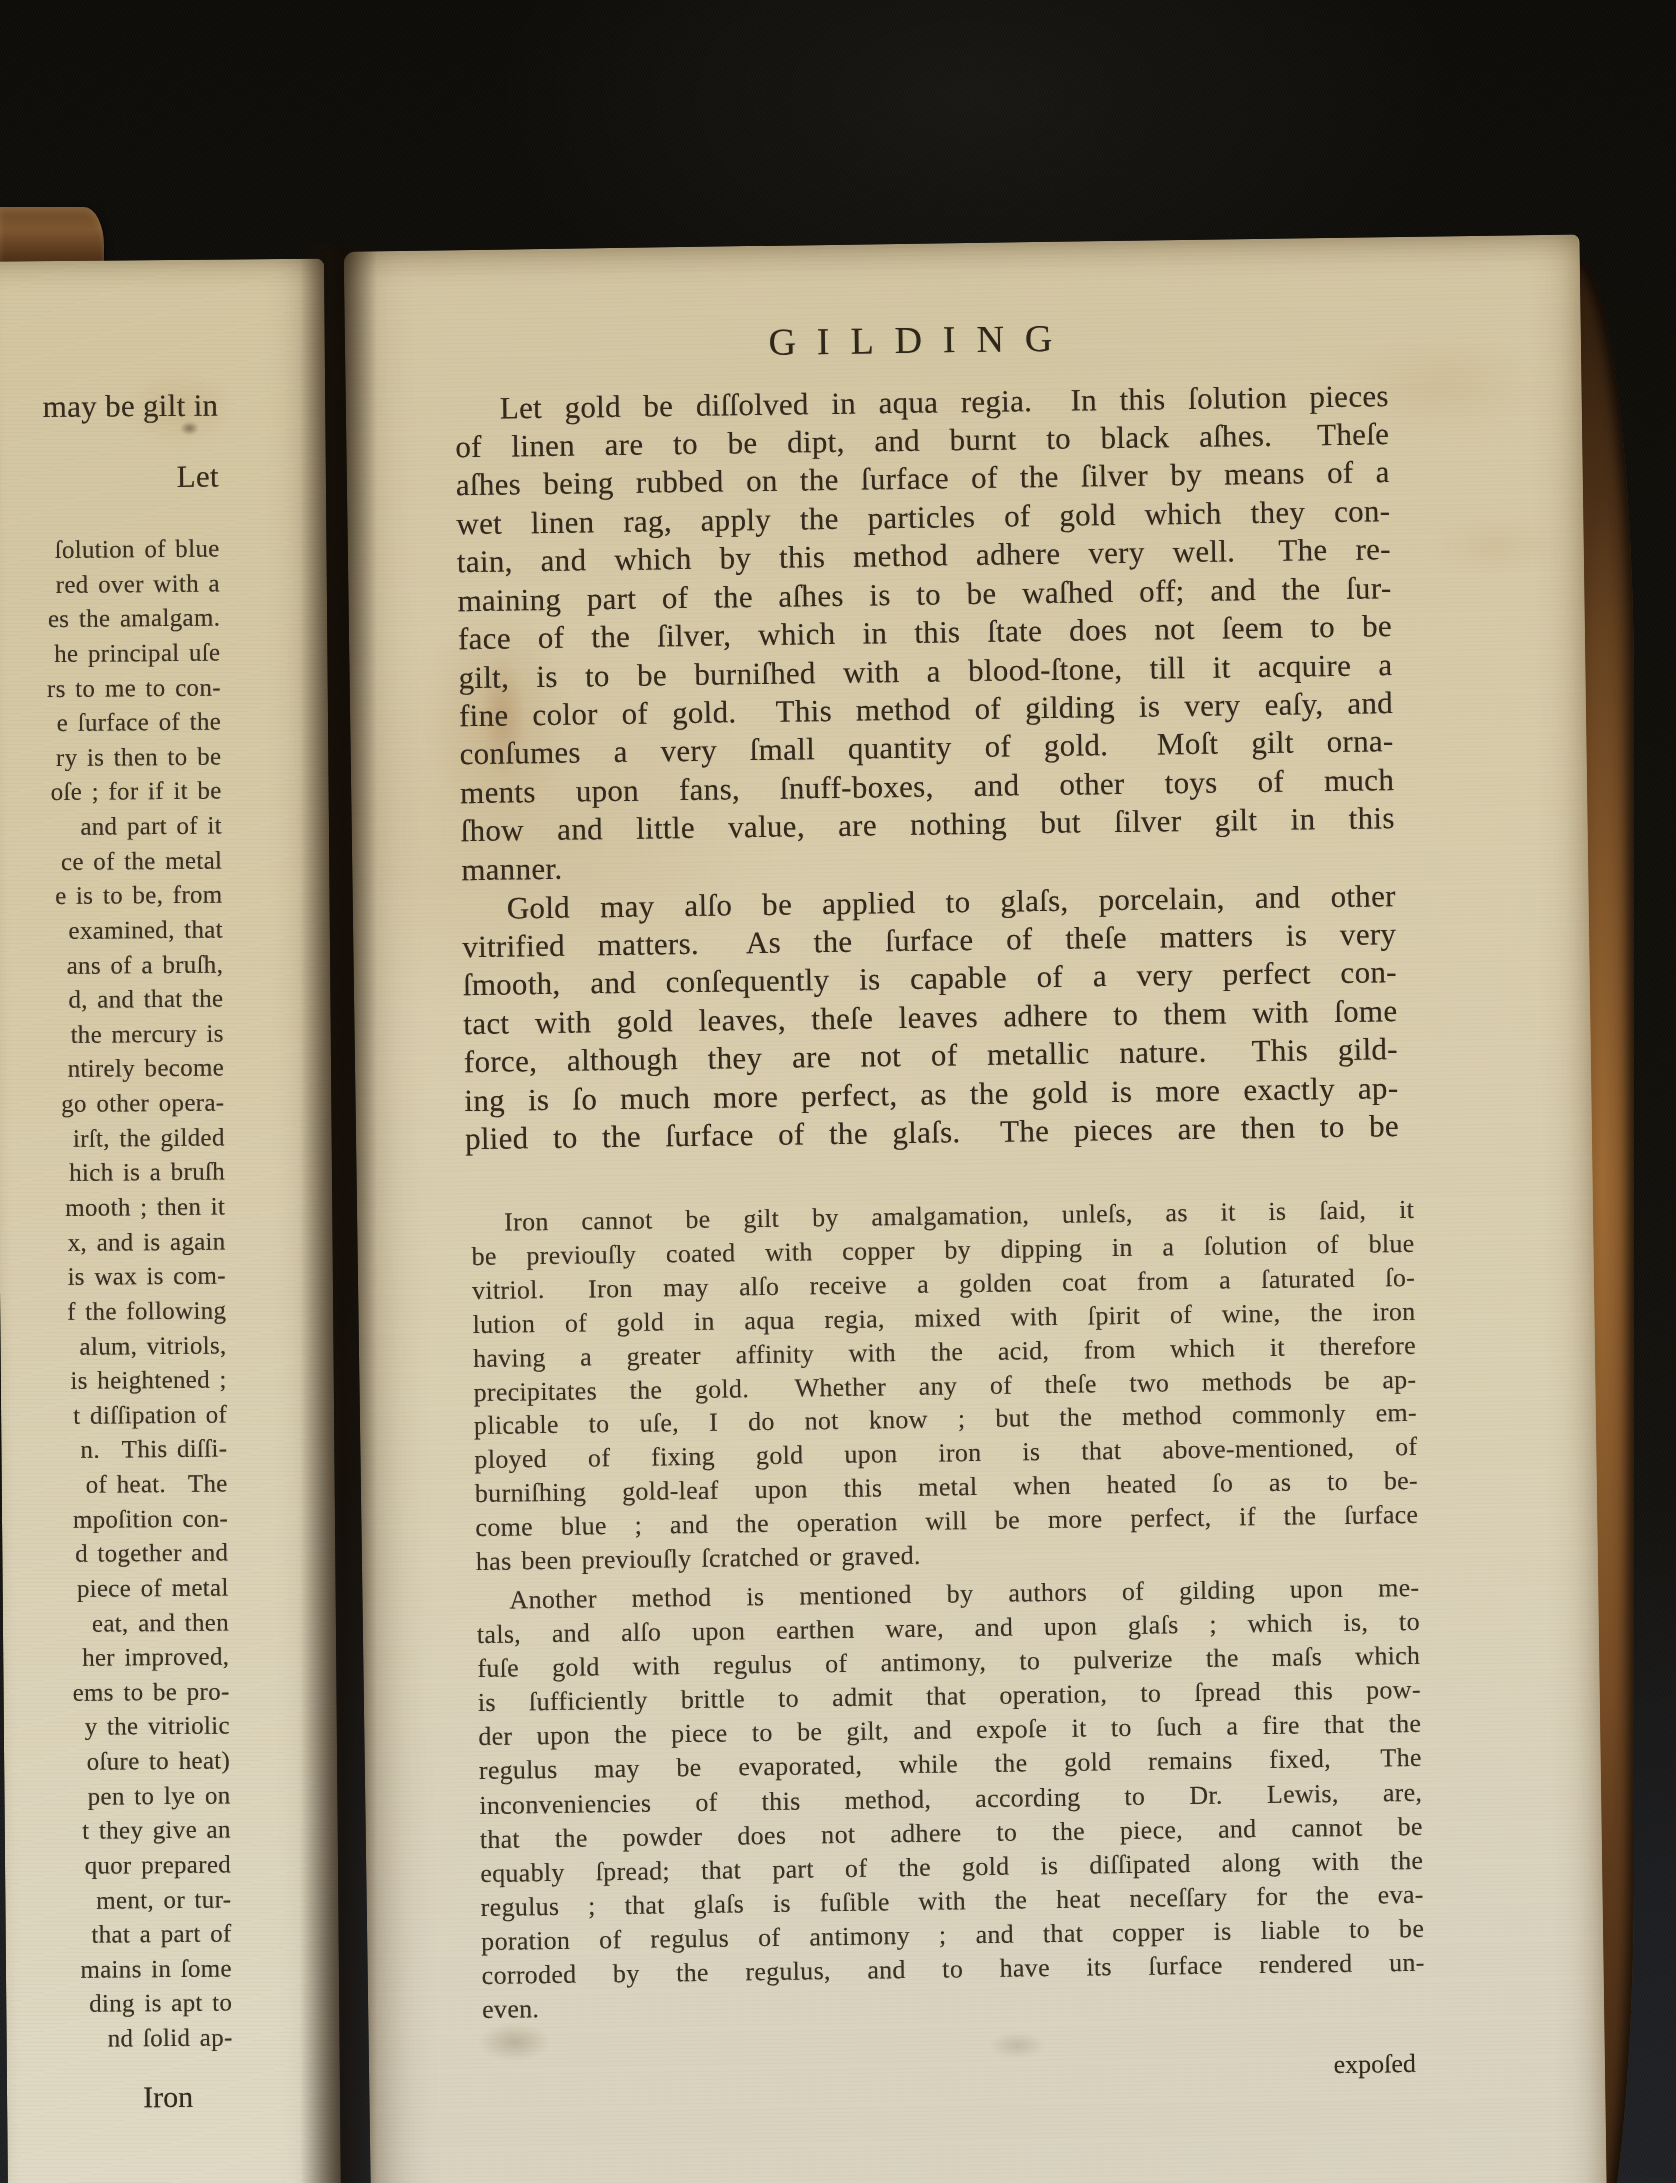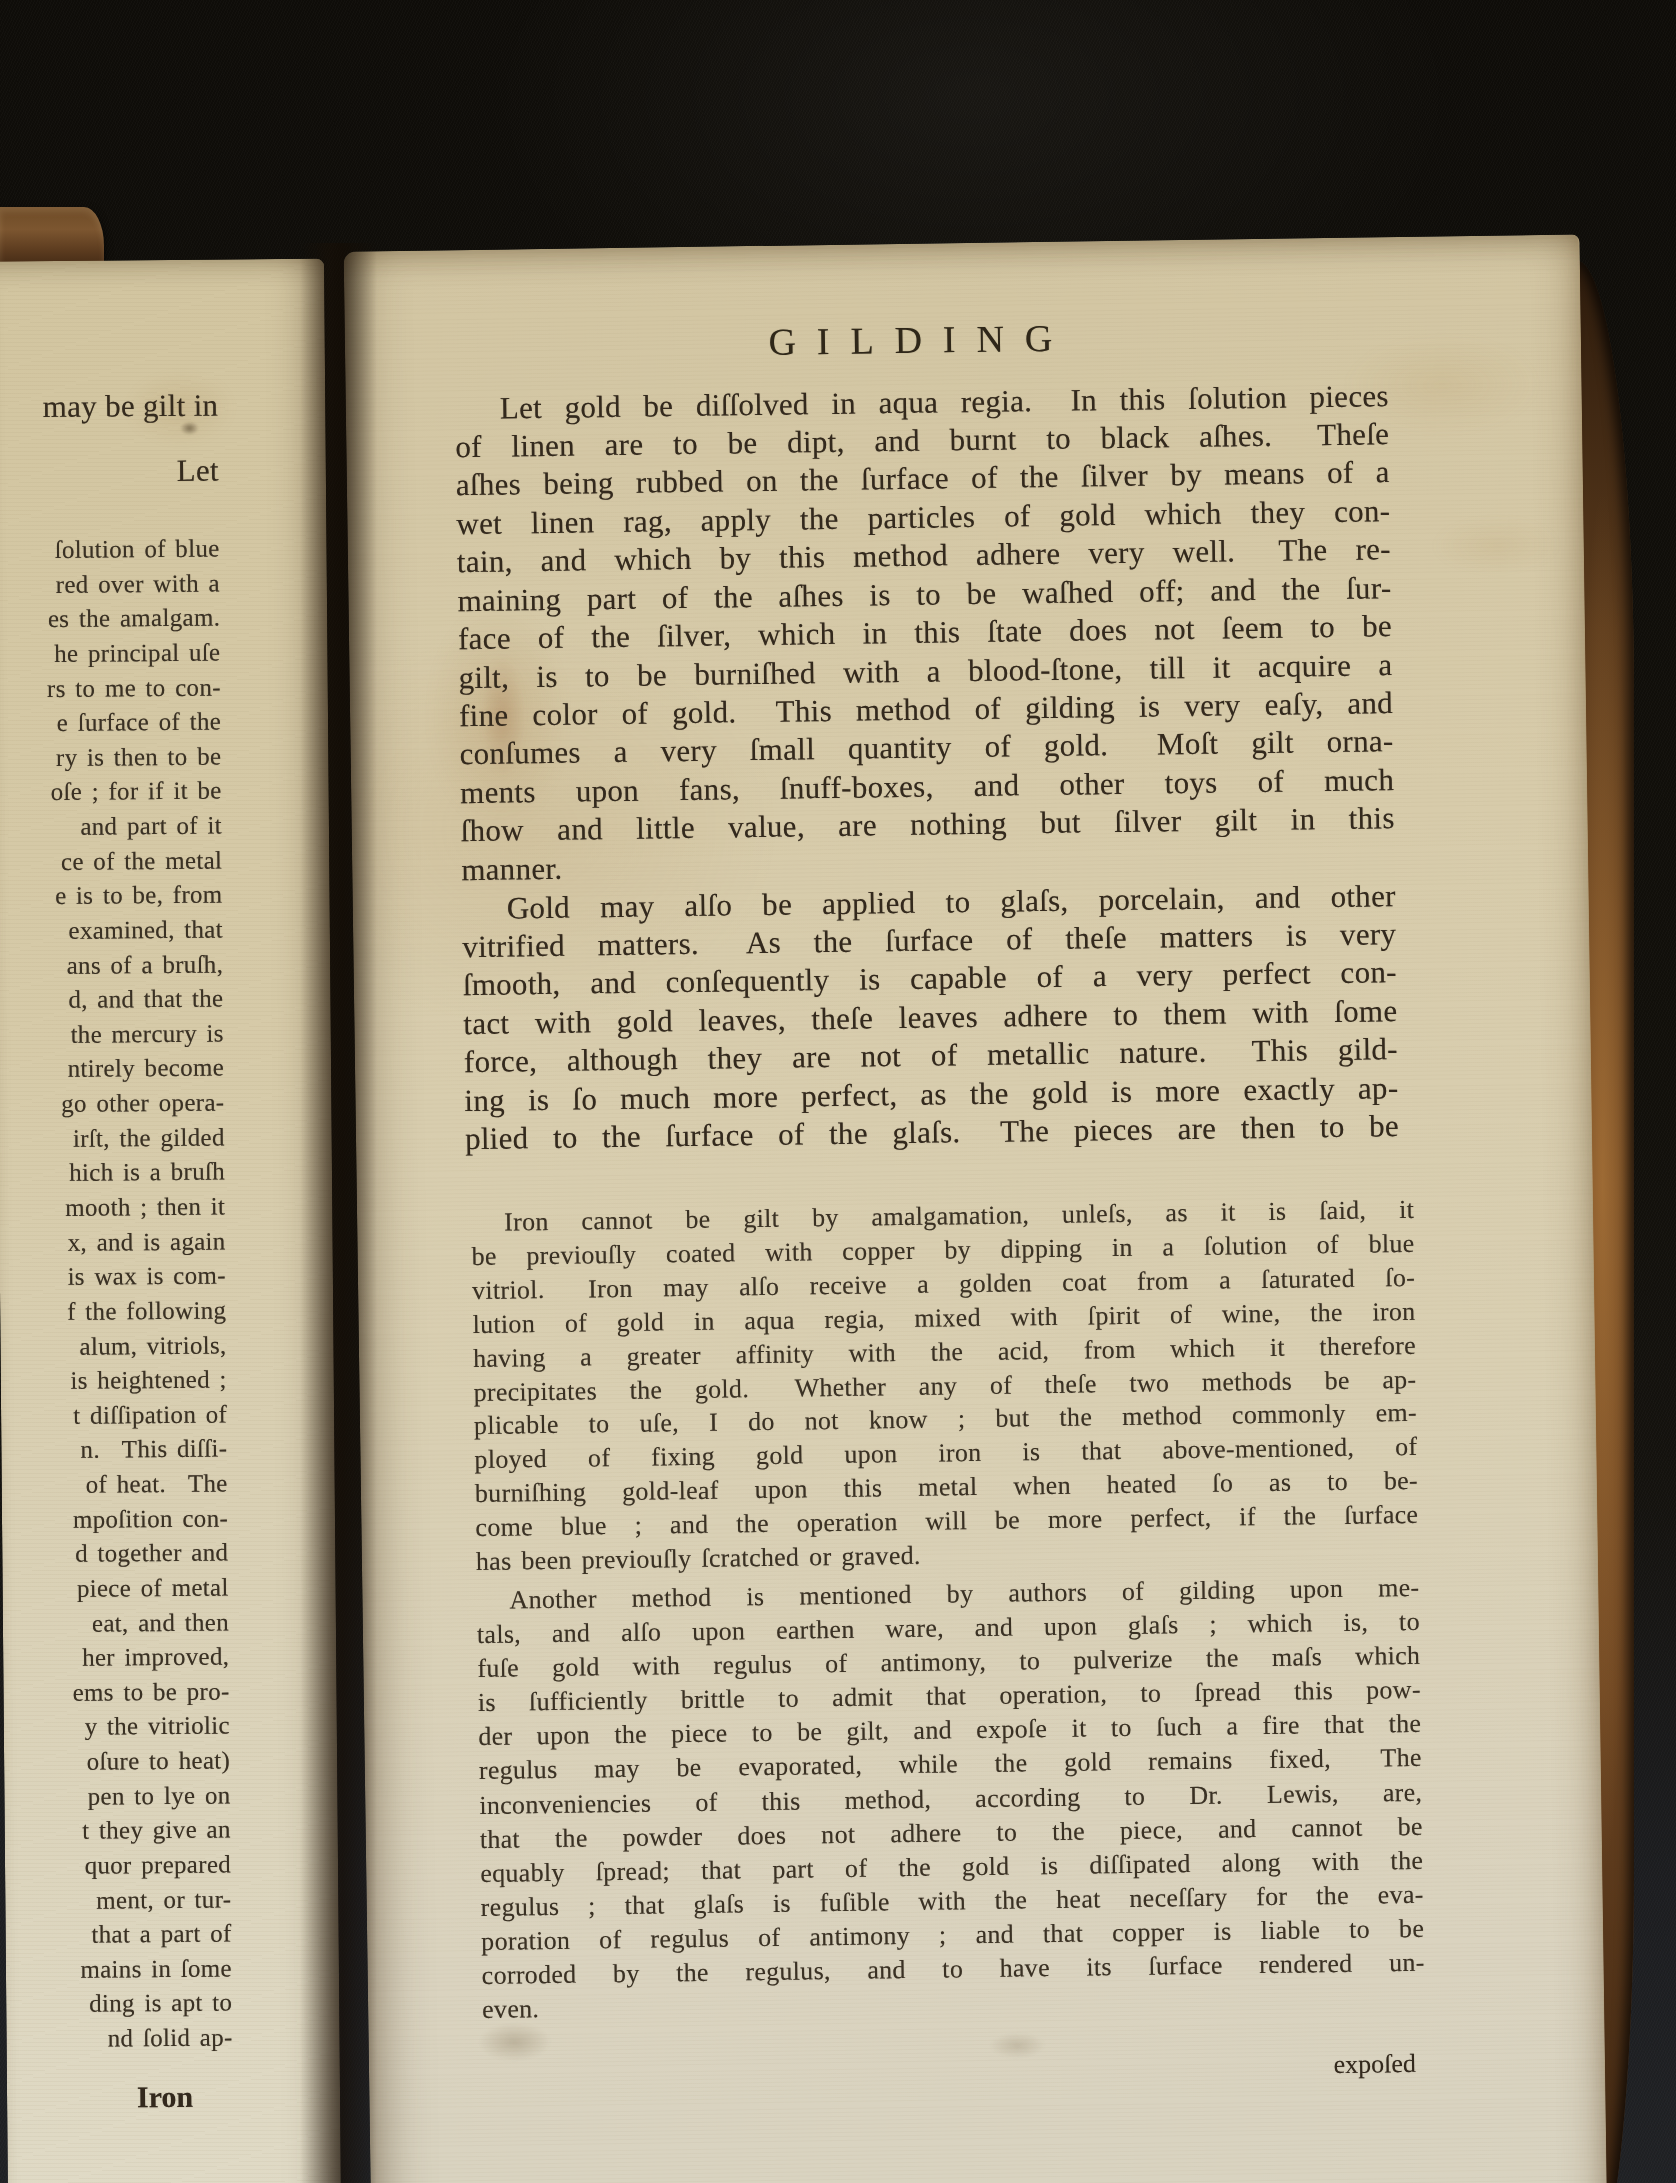--- a/index.html
+++ b/index.html
@@ -77,36 +77,36 @@
   .catchword{position:absolute;right:188px;top:1812px;font-size:26px;color:#33291d;
       text-shadow:0 0 0.7px rgba(51,41,29,0.5);}
 
   
   .lp-large{position:absolute;right:107px;white-space:nowrap;font-size:31px;color:#352b1e;
       text-shadow:0 0 0.7px rgba(53,43,30,0.5);letter-spacing:0.3px;}
   .lp-lines{position:absolute;inset:0;}
   .lp-lines .tline{left:auto;right:107px;width:auto;font-size:25px;color:#3a302 4;
       color:#3a3124;text-align:right;text-align-last:auto;white-space:nowrap;}
   .lp-catch{position:absolute;right:147px;top:1820px;font-size:30px;color:#33291d;
-      text-shadow:0 0 0.7px rgba(51,41,29,0.5);font-weight:bold;}
+      text-shadow:0 0 0.7px rgba(51,41,29,0.5);}
 </style>
 </head>
 <body>
 
 <div class="bg"></div>
 
 <div class="tab-top"></div>
 
 <div class="leather-right"></div>
 
 <div class="page left-page">
   <div class="stain" style="left:131px;top:109px;width:114px;height:79px;background:radial-gradient(ellipse,rgba(150,110,50,0.14),transparent 70%);"></div>
   <div class="stain" style="left:188px;top:162px;width:17.5px;height:13px;background:radial-gradient(ellipse,rgba(60,45,25,0.55),transparent 75%);filter:blur(0.9px);"></div>
   <div class="lp-large" style="top:128px">may be gilt in</div>
-  <div class="lp-large" style="top:193px">Let</div>
+  <div class="lp-large" style="top:199px">Let</div>
   <div class="lp-lines">
       <div class="tline" style="top: 275px;">ſolution of blue</div>
       <div class="tline" style="top: 310px;">red over with a</div>
       <div class="tline" style="top: 344px;">es the amalgam.</div>
       <div class="tline" style="top: 379px;">he principal uſe</div>
       <div class="tline" style="top: 414px;">rs to me to con-</div>
       <div class="tline" style="top: 448px;">e ſurface of the</div>
       <div class="tline" style="top: 483px;">ry is then to be</div>
       <div class="tline" style="top: 517px;">oſe ; for if it be</div>
       <div class="tline" style="top: 552px;">and part of it</div>

